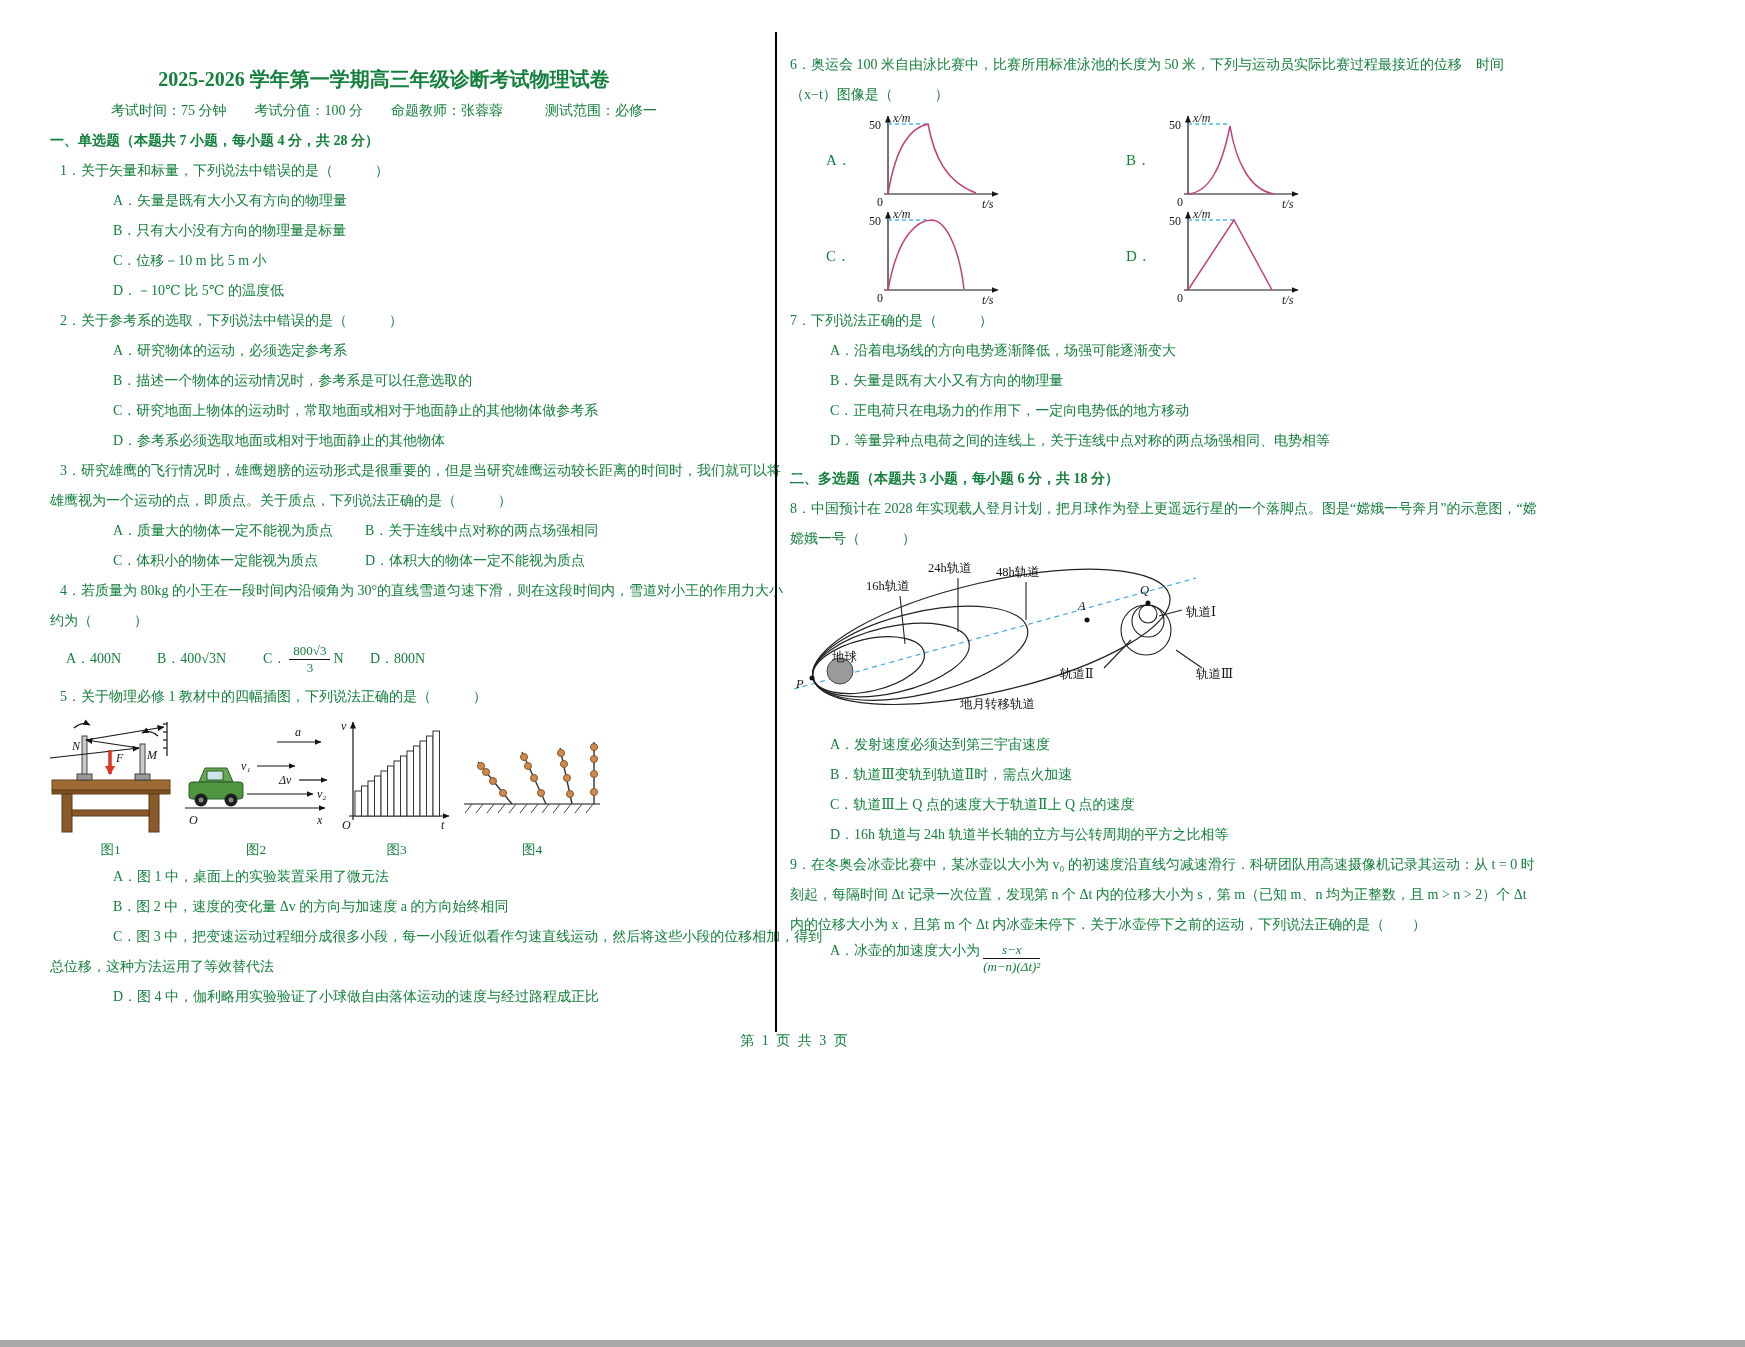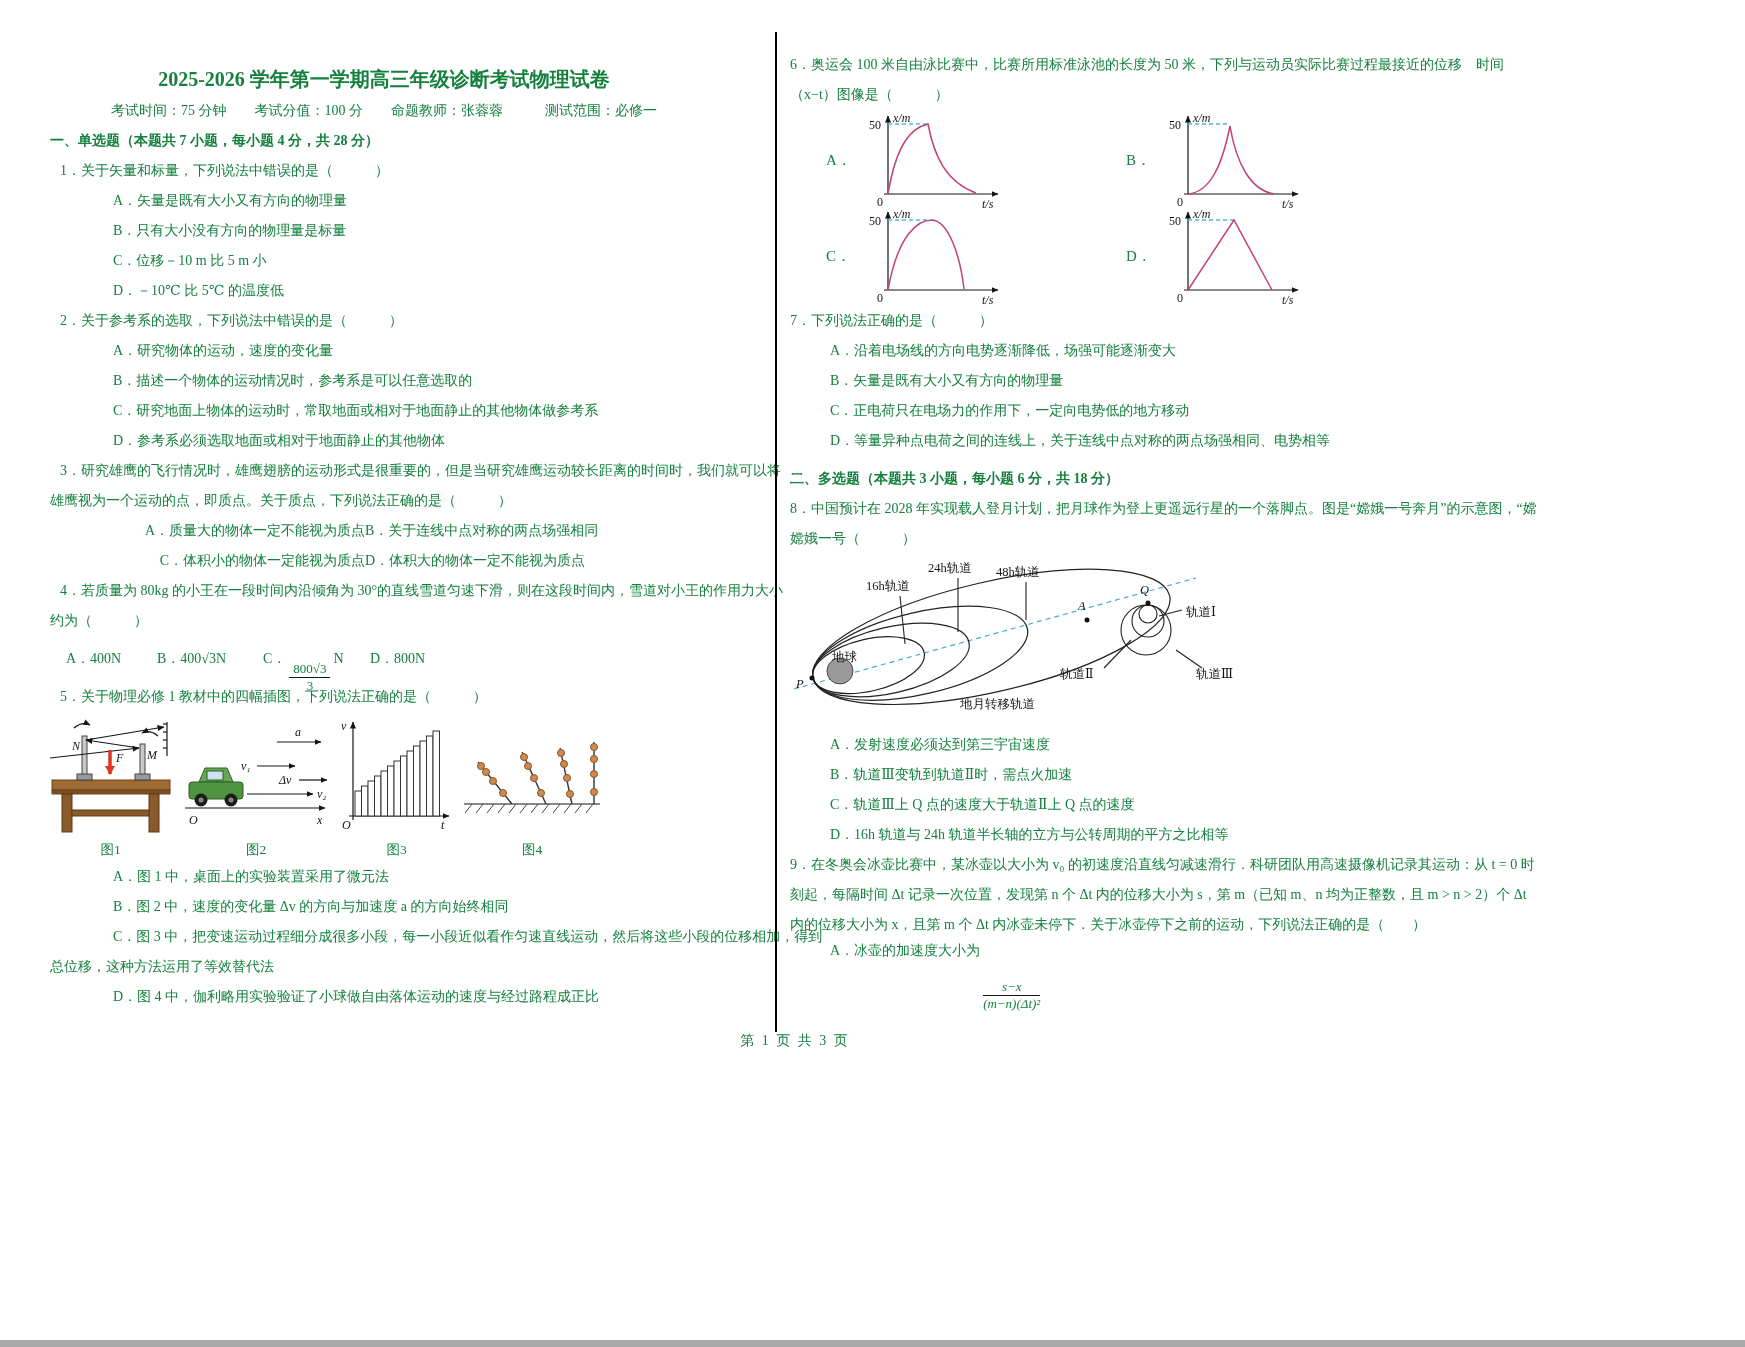--- a/index.html
+++ b/index.html
@@ -11,25 +11,25 @@
   .title{height:34px;line-height:34px;font-size:20px;font-weight:bold;text-align:center;white-space:nowrap;}
   .ln{height:30px;line-height:30px;font-size:14px;white-space:nowrap;}
   .info{text-align:center;}
   .sec{padding-left:2px;font-weight:bold;}
   .q{padding-left:12px;}
   .flush{padding-left:2px;}
   .opt{padding-left:65px;}
   .ropt{padding-left:42px;}
   .rq{padding-left:2px;}
   .opt2{display:flex;}
-  .opt2 .c1{display:inline-block;width:252px;text-align:right;}
+  .opt2 .c1{display:inline-block;width:252px;}
   .opt4row{display:flex;align-items:center;height:46px;padding-left:18px;font-size:14px;}
   .o4a{width:91px;}.o4b{width:106px;}.o4c{width:107px;display:flex;align-items:center;}
   .frac{display:inline-block;vertical-align:middle;text-align:center;line-height:1.2;font-size:13px;margin:0 3px;}
-  .frac .num{display:block;border-bottom:1px solid #151515;padding:0 4px;margin-top:37px;}
+  .frac .num{display:block;border-bottom:1px solid #151515;padding:0 4px;}
   .frac .den{display:block;}
   .figs{display:flex;align-items:flex-end;height:150px;margin-top:0;}
   .fig{text-align:center;margin-right:8px;}
   .figcap{font-size:13.5px;height:24px;line-height:24px;}
   .graphs{display:flex;flex-wrap:wrap;width:620px;margin:2px 0 2px 38px;}
   .gcell{width:300px;height:96px;display:flex;align-items:center;}
   .glabel{display:inline-block;width:34px;font-size:15px;}
   .fracline{height:50px;display:flex;font-size:14px;padding-left:42px;margin-top:2px;}
   .diagwrap{height:174px;margin-top:2px;}
   .divider{position:absolute;left:775px;top:32px;width:1.5px;height:1000px;background:#000;}
@@ -72,21 +72,21 @@
     <div class="ln info">考试时间：75 分钟　　考试分值：100 分　　命题教师：张蓉蓉　　　测试范围：必修一</div>
     <div class="ln sec">一、单选题（本题共 7 小题，每小题 4 分，共 28 分）</div>
 
     <div class="ln q">1．关于矢量和标量，下列说法中错误的是（　　　）</div>
     <div class="ln opt">A．矢量是既有大小又有方向的物理量</div>
     <div class="ln opt">B．只有大小没有方向的物理量是标量</div>
     <div class="ln opt">C．位移－10 m 比 5 m 小</div>
     <div class="ln opt">D．－10℃ 比 5℃ 的温度低</div>
 
     <div class="ln q">2．关于参考系的选取，下列说法中错误的是（　　　）</div>
-    <div class="ln opt">A．研究物体的运动，速度的变化量</div>
+    <div class="ln opt">A．研究物体的运动，必须选定参考系</div>
     <div class="ln opt">B．描述一个物体的运动情况时，参考系是可以任意选取的</div>
     <div class="ln opt">C．研究地面上物体的运动时，常取地面或相对于地面静止的其他物体做参考系</div>
     <div class="ln opt">D．参考系必须选取地面或相对于地面静止的其他物体</div>
 
     <div class="ln q">3．研究雄鹰的飞行情况时，雄鹰翅膀的运动形式是很重要的，但是当研究雄鹰运动较长距离的时间时，我们就可以将</div>
     <div class="ln flush">雄鹰视为一个运动的点，即质点。关于质点，下列说法正确的是（　　　）</div>
     <div class="ln opt opt2">
       <span class="c1">A．质量大的物体一定不能视为质点</span>
       <span>B．关于连线中点对称的两点场强相同</span>
     </div>

